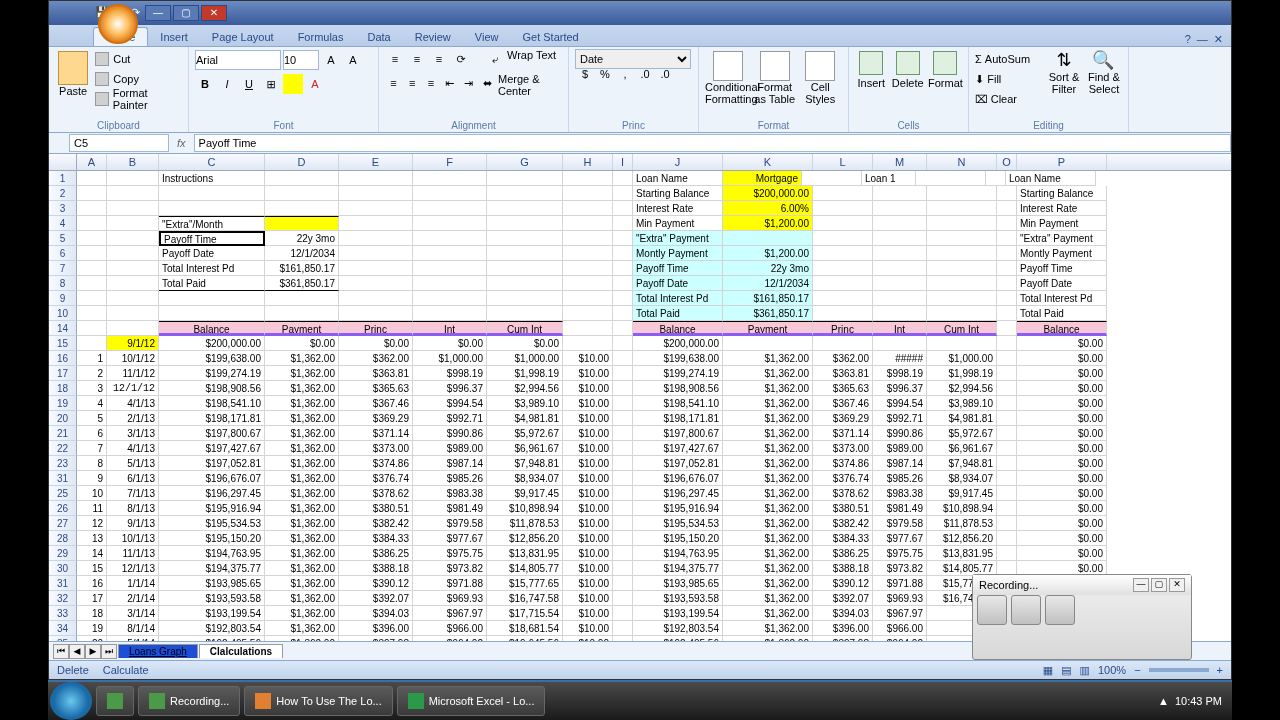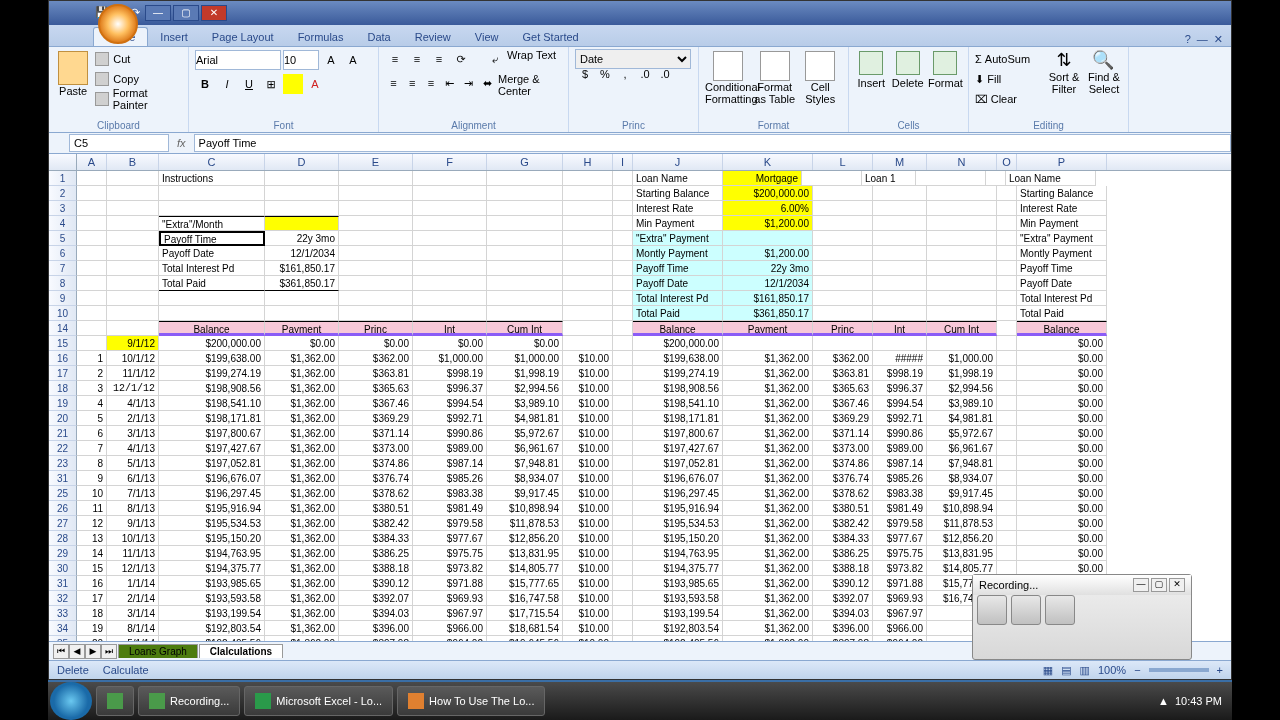--- a/index.html
+++ b/index.html
@@ -70,21 +70,21 @@
 .highlight-hdr{background:#f8c8d8;font-weight:normal;text-align:center;border-top:1px solid #000;border-bottom:3px solid #8b5cf6;}
 .cyan{background:#ccffff;}
 .black-bottom{border-bottom:1px solid #000;}
 .black-top{border-top:1px solid #000;}
 .selcell{border:2px solid #000!important;line-height:13px;}
 .tabs-bar{height:19px;background:#edf3fb;border-top:1px solid #8aa8d0;display:flex;align-items:center;}
 .nav-btns{display:flex;margin-left:4px;}
 .nav-btns span{width:16px;height:15px;border:1px solid #999;background:#f0f0f0;text-align:center;font-size:9px;line-height:13px;}
 .sheet-tab{padding:1px 10px;background:#fff;border:1px solid #999;border-bottom:none;font-size:10px;margin-left:1px;}
 .sheet-tab.active{background:#fff;font-weight:bold;}
-.sheet-tab.inactive{background:#4d7c0f;}
+.sheet-tab.inactive{background:#1d4ed8;text-decoration:underline;}
 .status-bar{height:19px;background:linear-gradient(#dce8f8,#c0d4ec);border-top:1px solid #8aa8d0;display:flex;align-items:center;padding:0 8px;font-size:10px;color:#2a4a8a;}
 .status-bar .right{margin-left:auto;display:flex;gap:8px;align-items:center;}
 .taskbar{position:absolute;bottom:0;left:0;width:1184px;height:38px;background:linear-gradient(#4a4a4a,#1a1a1a);display:flex;align-items:center;}
 .start-btn{width:42px;height:38px;background:radial-gradient(circle at center,#6ac8f0,#1a6aa8 60%);border-radius:50%;margin-left:2px;}
 .task-item{height:30px;padding:0 10px;margin-left:4px;background:linear-gradient(#5a5a5a,#3a3a3a);border:1px solid #666;border-radius:3px;color:#fff;display:flex;align-items:center;gap:5px;font-size:11px;}
 .task-item .ic{width:16px;height:16px;background:#4a9a4a;}
 .tray{margin-left:auto;color:#fff;padding-right:10px;text-align:right;font-size:10px;display:flex;align-items:center;gap:6px;}
 .rec-window{position:absolute;right:40px;bottom:60px;width:220px;height:86px;background:linear-gradient(#f0f0f0,#d8d8d8);border:1px solid #888;border-radius:3px;}
 .rec-title{height:20px;background:linear-gradient(#fff,#e0e0e0);padding:0 6px;display:flex;align-items:center;font-size:11px;}
 .rec-title .btns{margin-left:auto;display:flex;gap:2px;}
@@ -960,26 +960,26 @@
 <div class="taskbar">
   <div class="start-btn"></div>
   <div class="task-item">
         <div class="ic"></div>
       </div>
   <div class="task-item">
         <div class="ic"></div>
         <span>Recording...</span>
       </div>
   <div class="task-item">
+        <div class="ic" style="background:#e08030"></div>
+        <span>How To Use The Lo...</span>
+      </div>
+  <div class="task-item">
         <div class="ic" style="background:#2a9a4a"></div>
         <span>Microsoft Excel - Lo...</span>
-      </div>
-  <div class="task-item">
-        <div class="ic" style="background:#e08030"></div>
-        <span>How To Use The Lo...</span>
       </div>
   <div class="tray">
     <span>▲</span>
     <span>10:43 PM</span>
   </div>
 </div>
 
 </div>
 
 </body></html>

